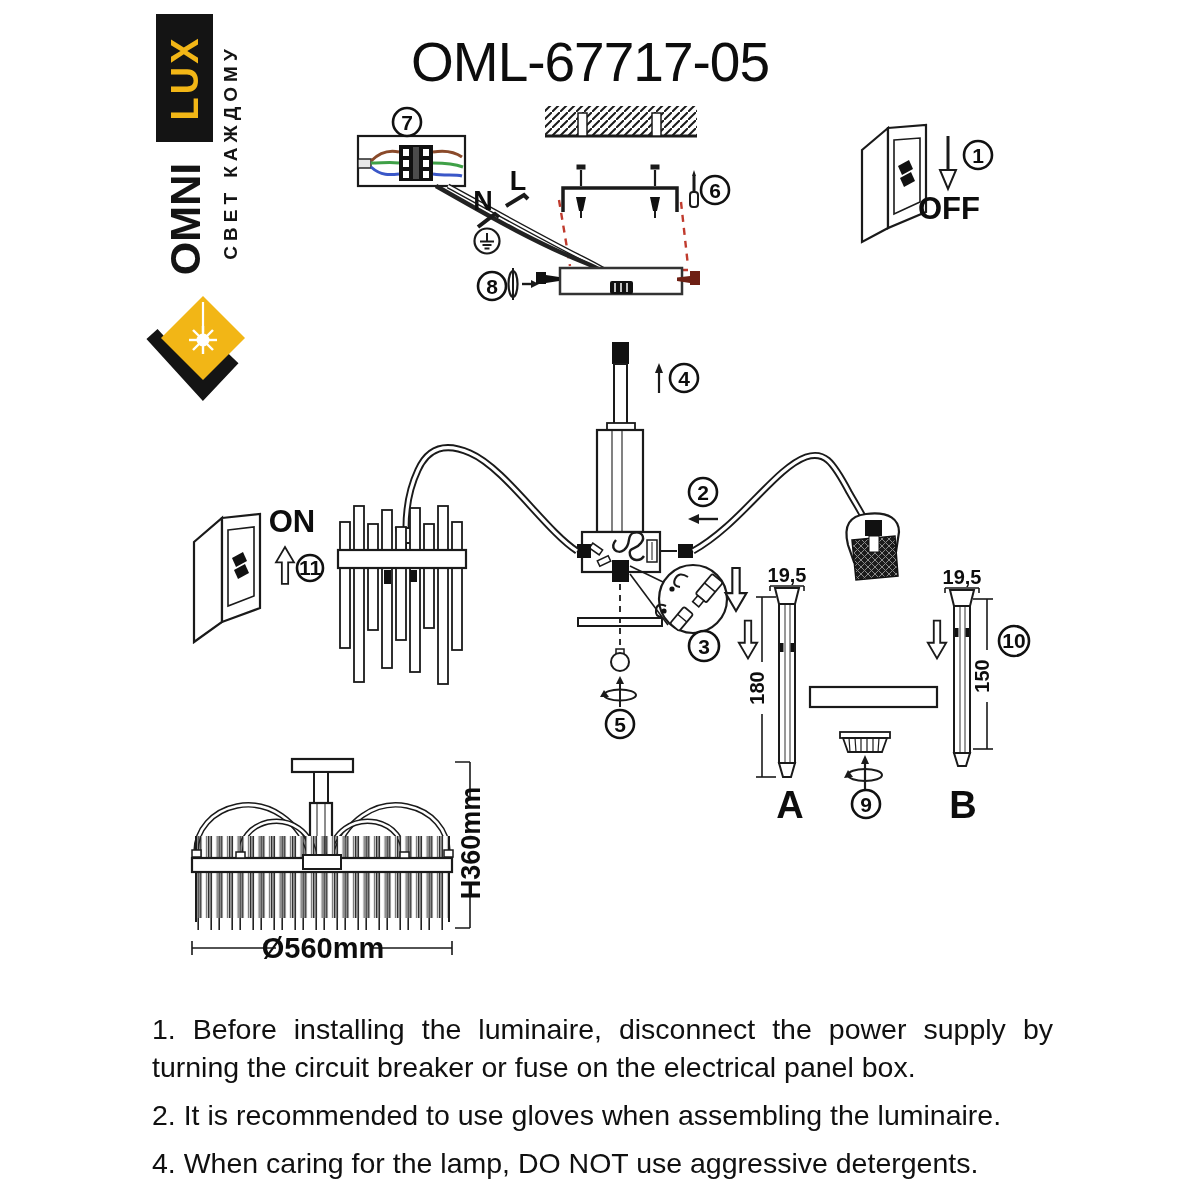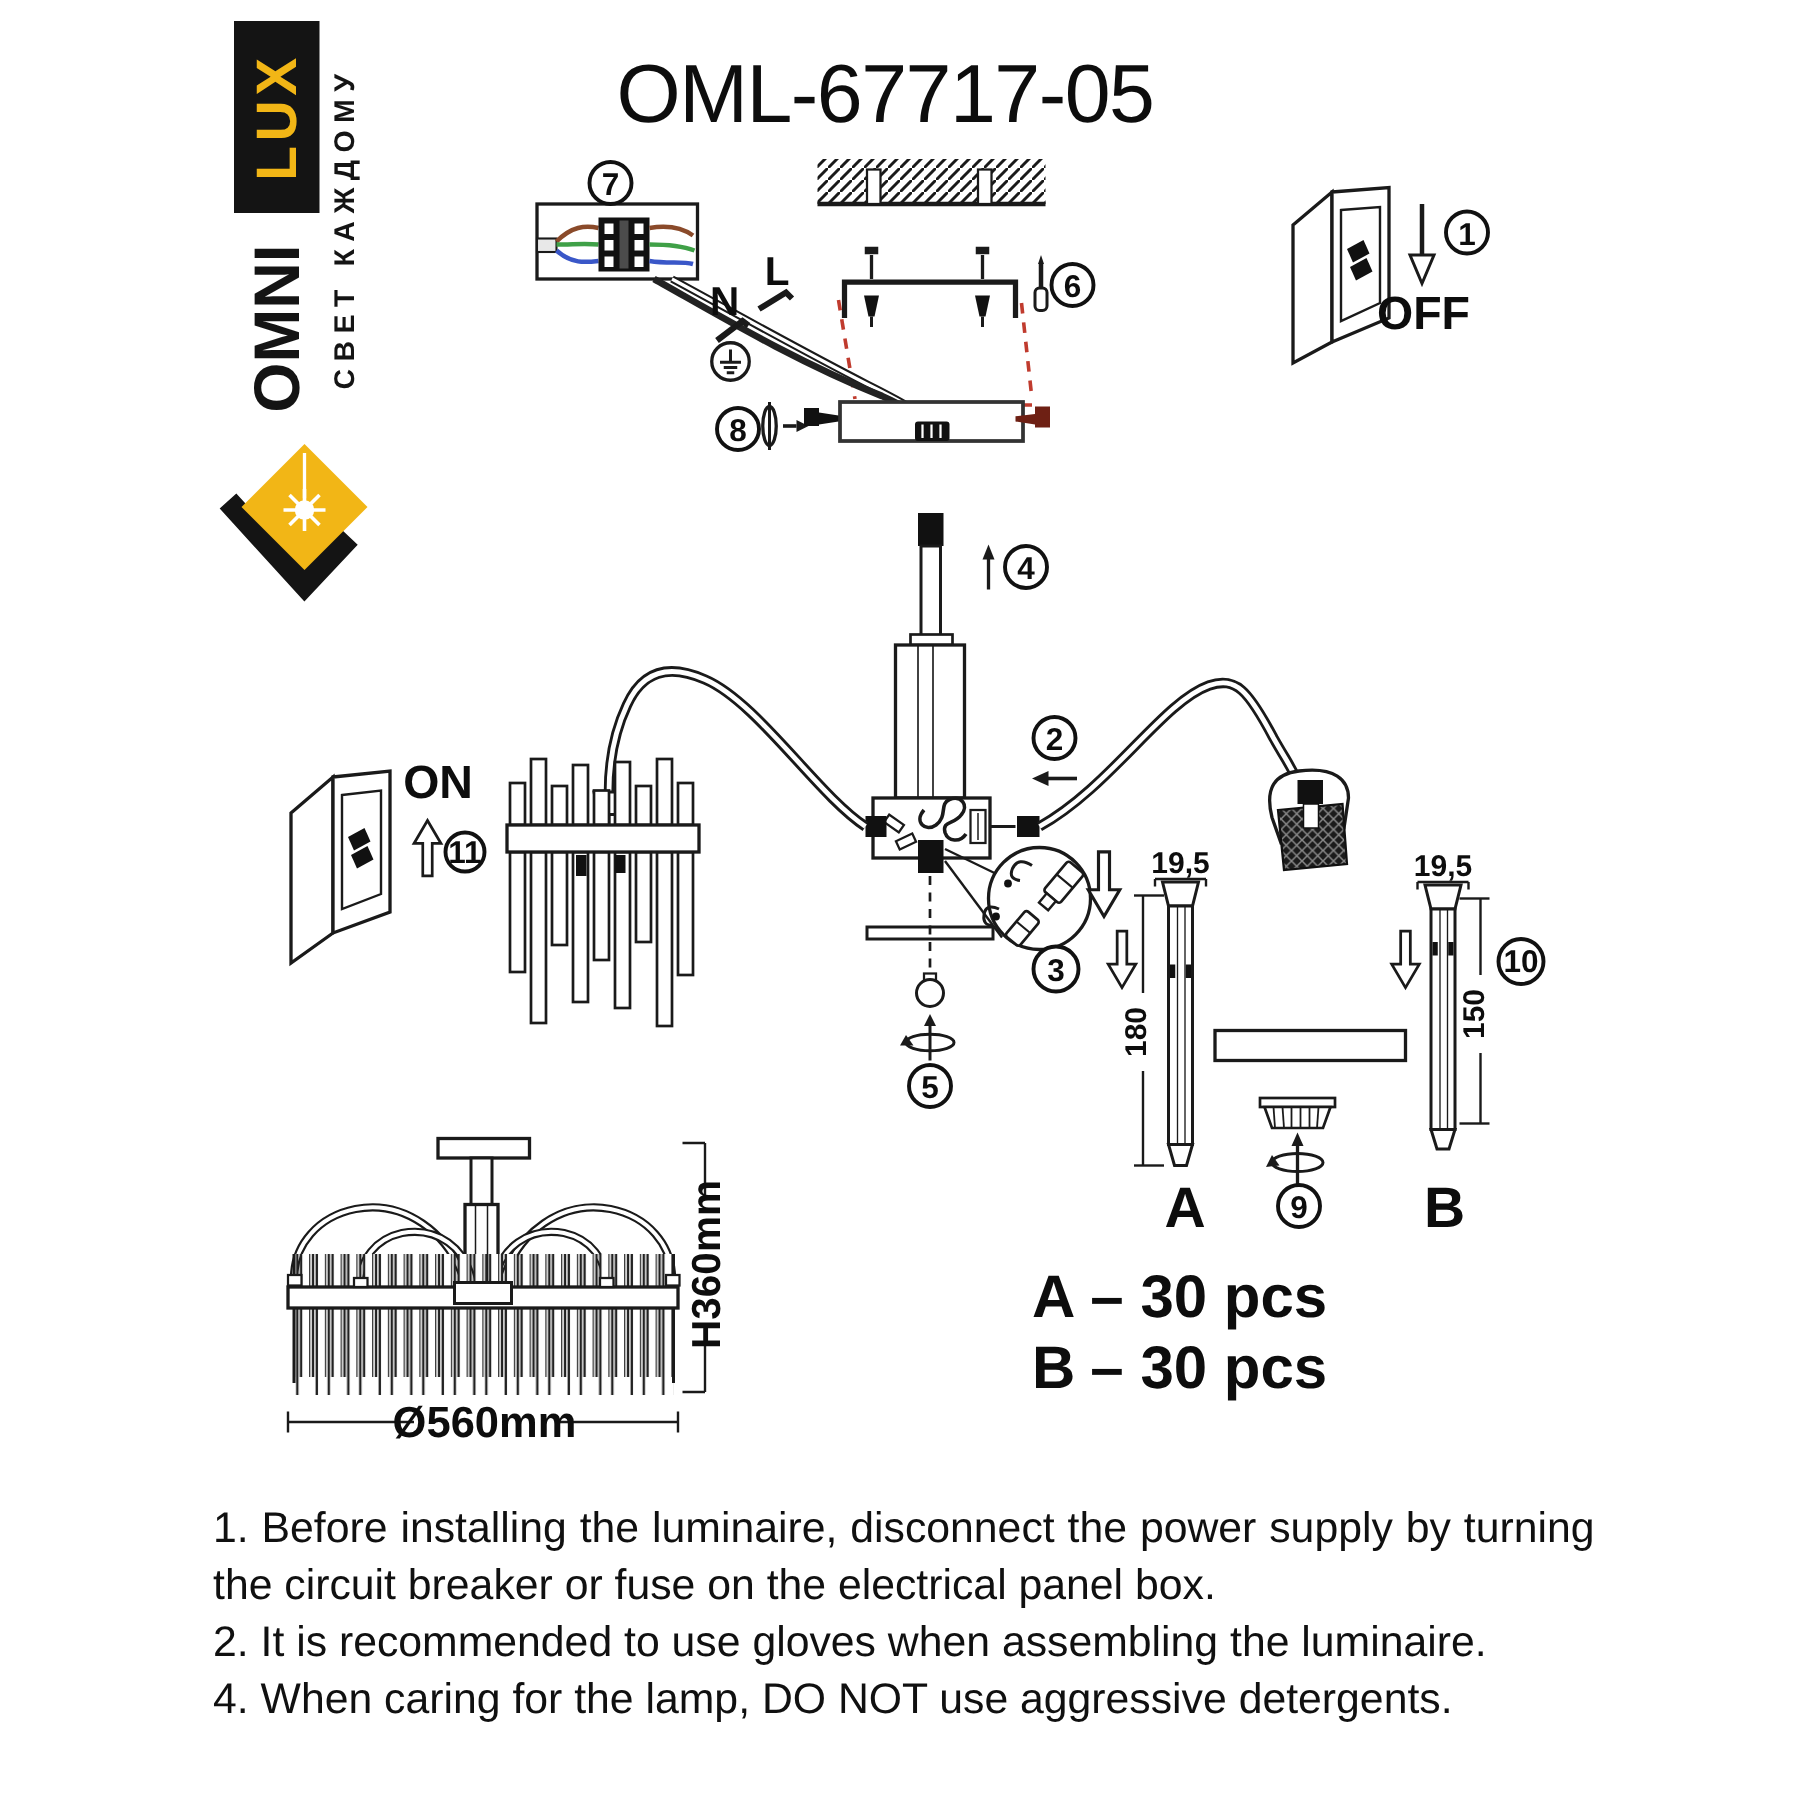--- a/index.html
+++ b/index.html
@@ -14,21 +14,21 @@
   #logo-lux{left:130px;top:61px;width:110px;height:34px;line-height:34px;
             font-size:38px;font-weight:bold;letter-spacing:3px;color:#F2B616;}
   #logo-omni{left:114px;top:197px;width:142px;height:44px;line-height:44px;
              font-size:43px;font-weight:bold;color:#141414;}
   #logo-tagline{left:91px;top:139px;width:280px;height:26px;line-height:26px;
                 font-size:19px;font-weight:bold;letter-spacing:5px;color:#141414;}
   #parts{left:688px;top:842px;font-size:40px;font-weight:bold;line-height:47px;color:#0d0d0d;}
   #parts .val{margin-left:10px;}
   #instructions{left:142px;top:1000px;width:921px;font-size:28.5px;line-height:38px;
                 color:#101010;}
-  #instructions p{margin:0;text-align:justify;}
+  #instructions p{margin:10px;text-align:justify;}
   svg text{font-family:"Liberation Sans",sans-serif;fill:#0d0d0d;}
   .callout-num{font-size:21px;font-weight:bold;}
 </style>
 </head>
 <body>
 
 <div id="page">
 
   <div class="abs" id="logo-lux-box"></div>
   <div class="vtext" id="logo-lux">LUX</div>
@@ -436,24 +436,20 @@
           <circle cx="1014" cy="641" r="15" fill="#fff" stroke="#111" stroke-width="2.6"></circle>
           <text class="callout-num" x="1014" y="648" text-anchor="middle" font-size="19">10</text>
         </g>
       <g>
           <circle cx="310" cy="568" r="13" fill="#fff" stroke="#111" stroke-width="2.6"></circle>
           <text class="callout-num" x="310" y="575" text-anchor="middle" font-size="18">11</text>
         </g>
     </g>
   </svg>
 
-  <div class="abs" id="parts">
-    <div><span>A</span><span class="val">– 30 pcs</span></div>
-    <div><span>B</span><span class="val">– 30 pcs</span></div>
-  </div>
 
   <div class="abs" id="instructions">
     <p>1. Before installing the luminaire, disconnect the power supply by turning the circuit breaker or fuse on the electrical panel box.</p>
     <p>2. It is recommended to use gloves when assembling the luminaire.</p>
     <p>4. When caring for the lamp, DO NOT use aggressive detergents.</p>
   </div>
 
 </div>
 
 </body></html>

